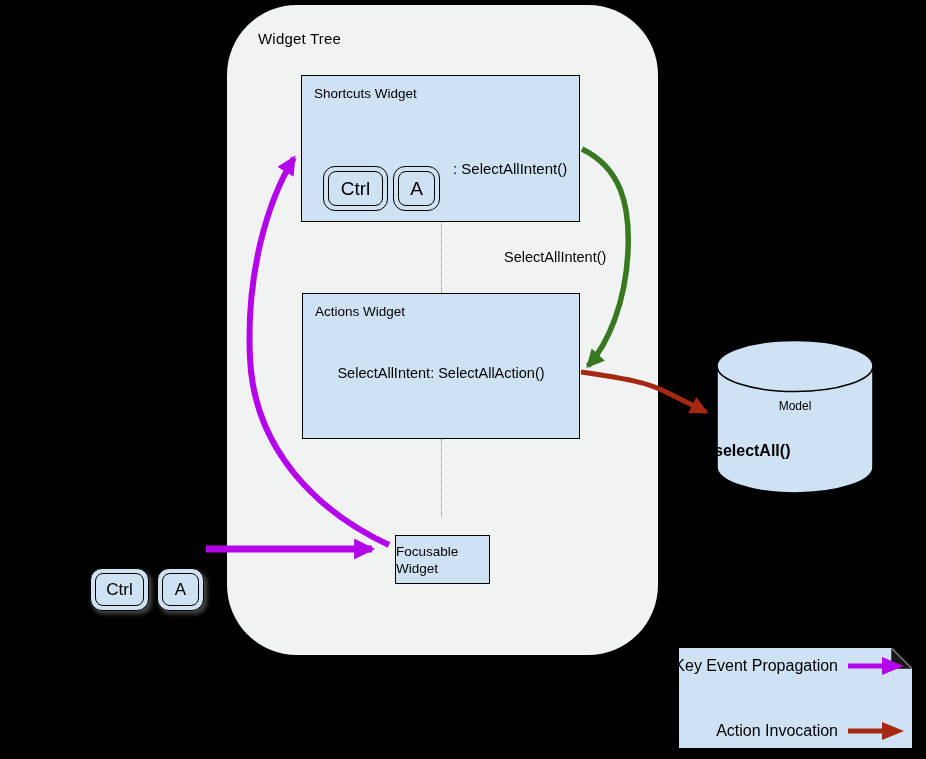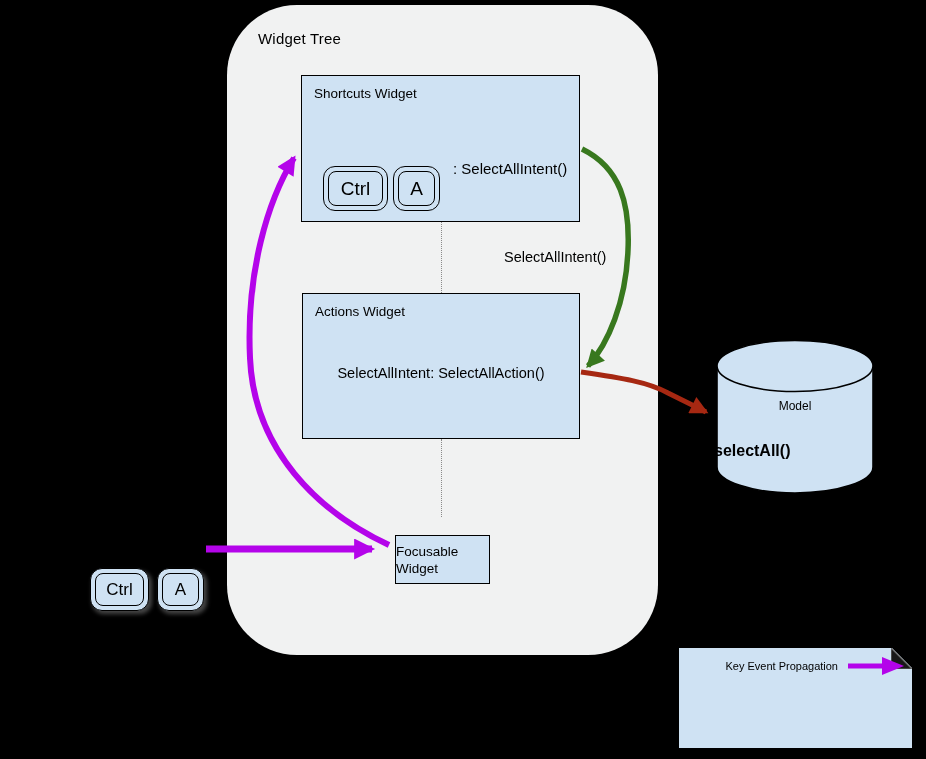--- a/index.html
+++ b/index.html
@@ -96,21 +96,21 @@
   }
   #legend-bg{
     position:absolute;inset:0;background:#cfe2f3;
     -webkit-clip-path:polygon(0 0,213px 0,233px 20px,233px 100%,0 100%);
     clip-path:polygon(0 0,213px 0,233px 20px,233px 100%,0 100%);
   }
   .legend-row{
     position:absolute;right:6px;height:24px;
     display:flex;align-items:center;gap:8px;
   }
-  .legend-label{font-size:11px;white-space:nowrap;}
+  .legend-label{font-size:16px;white-space:nowrap;}
   .lr-0{top:6px;}
   .lr-1{top:38px;}
   .lr-2{top:71px;}
   #legend-fold{position:absolute;right:0;top:0;width:21px;height:21px;}
 </style>
 </head>
 <body>
 
 <div id="widget-tree" class="abs"></div>
 <div id="widget-tree-title" class="abs">Widget Tree</div>
@@ -189,13 +189,20 @@
 
   <div class="legend-row lr-0">
     <span class="legend-label">Key Event Propagation</span>
     <svg width="60" height="22" viewBox="0 0 60 22">
       <line x1="2" y1="11" x2="38" y2="11" stroke-width="5" stroke="#B404EA"></line>
       <polygon points="36,2 58,11 36,20" fill="#B404EA"></polygon>
     </svg>
   </div>
 
 
+  <div class="legend-row lr-2">
+    <span class="legend-label">Action Invocation</span>
+    <svg width="60" height="22" viewBox="0 0 60 22">
+      <line x1="2" y1="11" x2="38" y2="11" stroke-width="5" stroke="#A62812"></line>
+      <polygon points="36,2 58,11 36,20" fill="#A62812"></polygon>
+    </svg>
+  </div>
 </div>
 
 </body></html>

